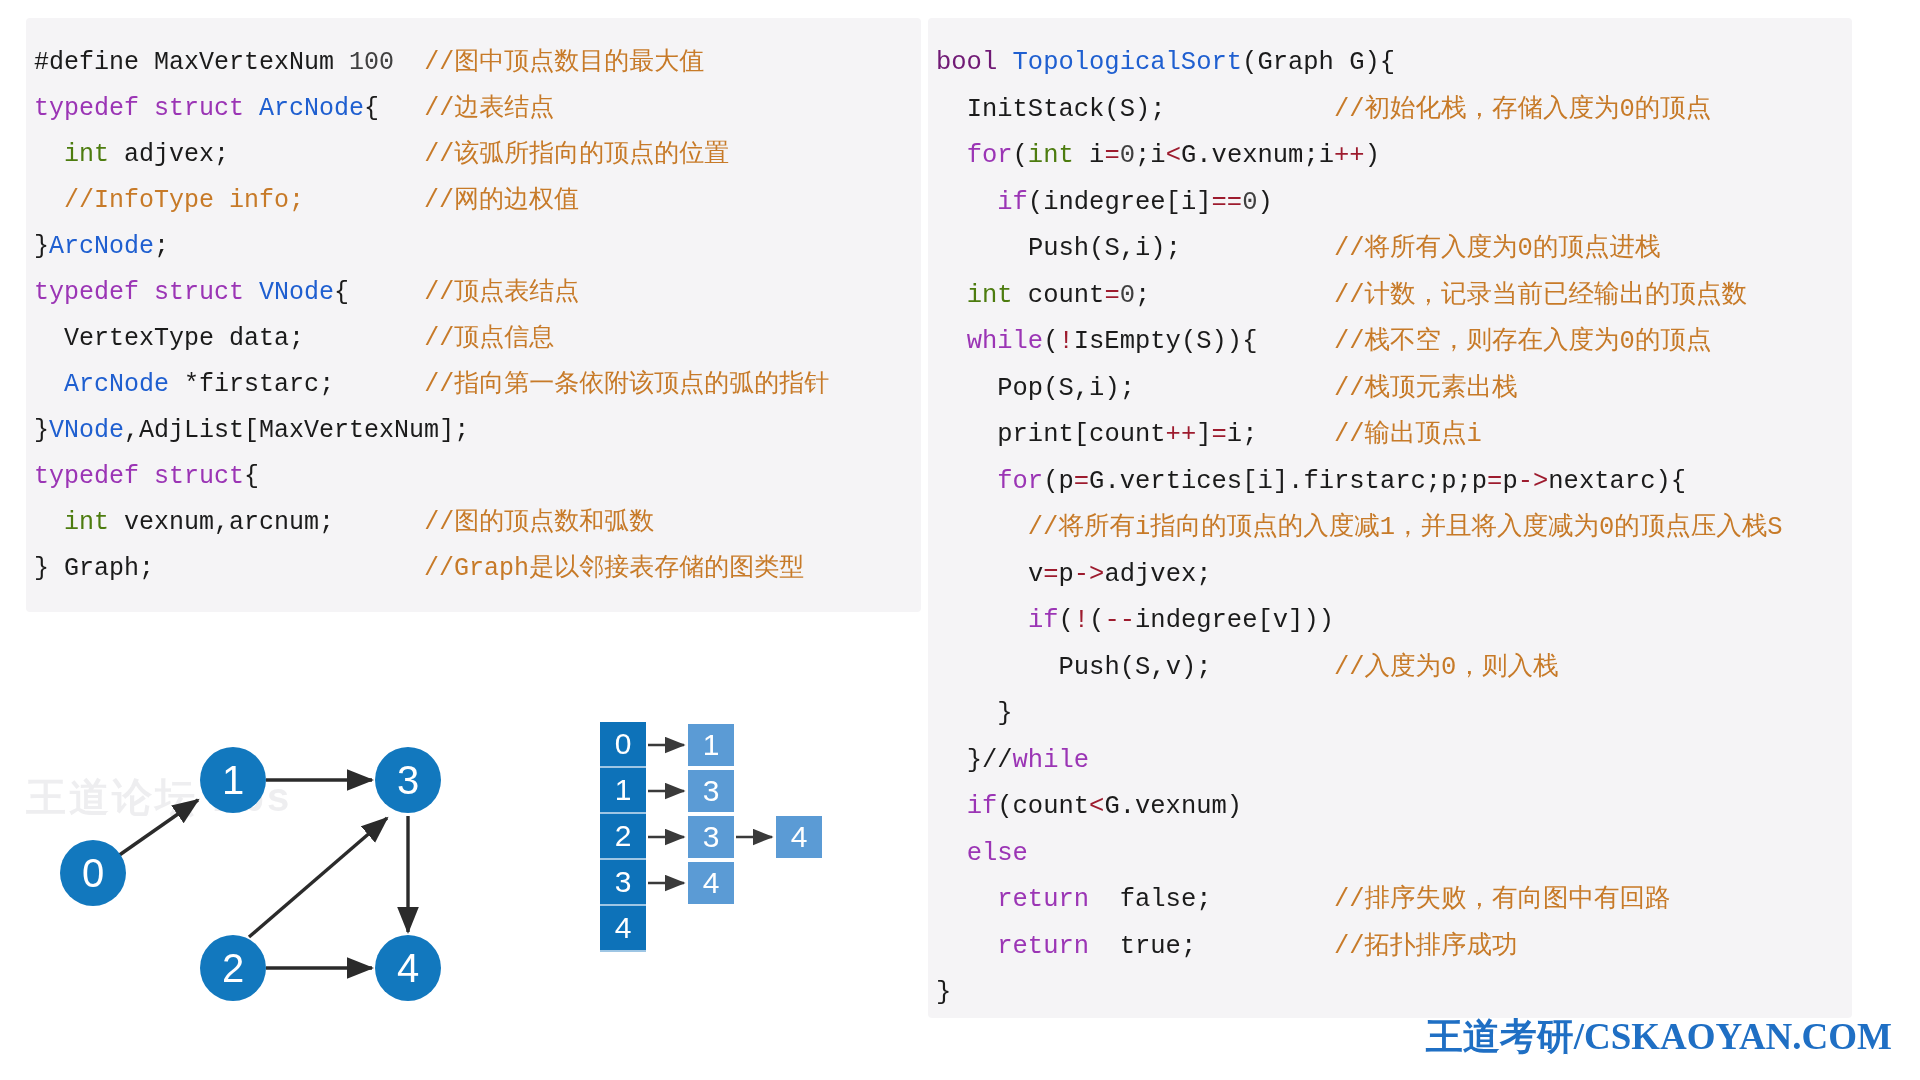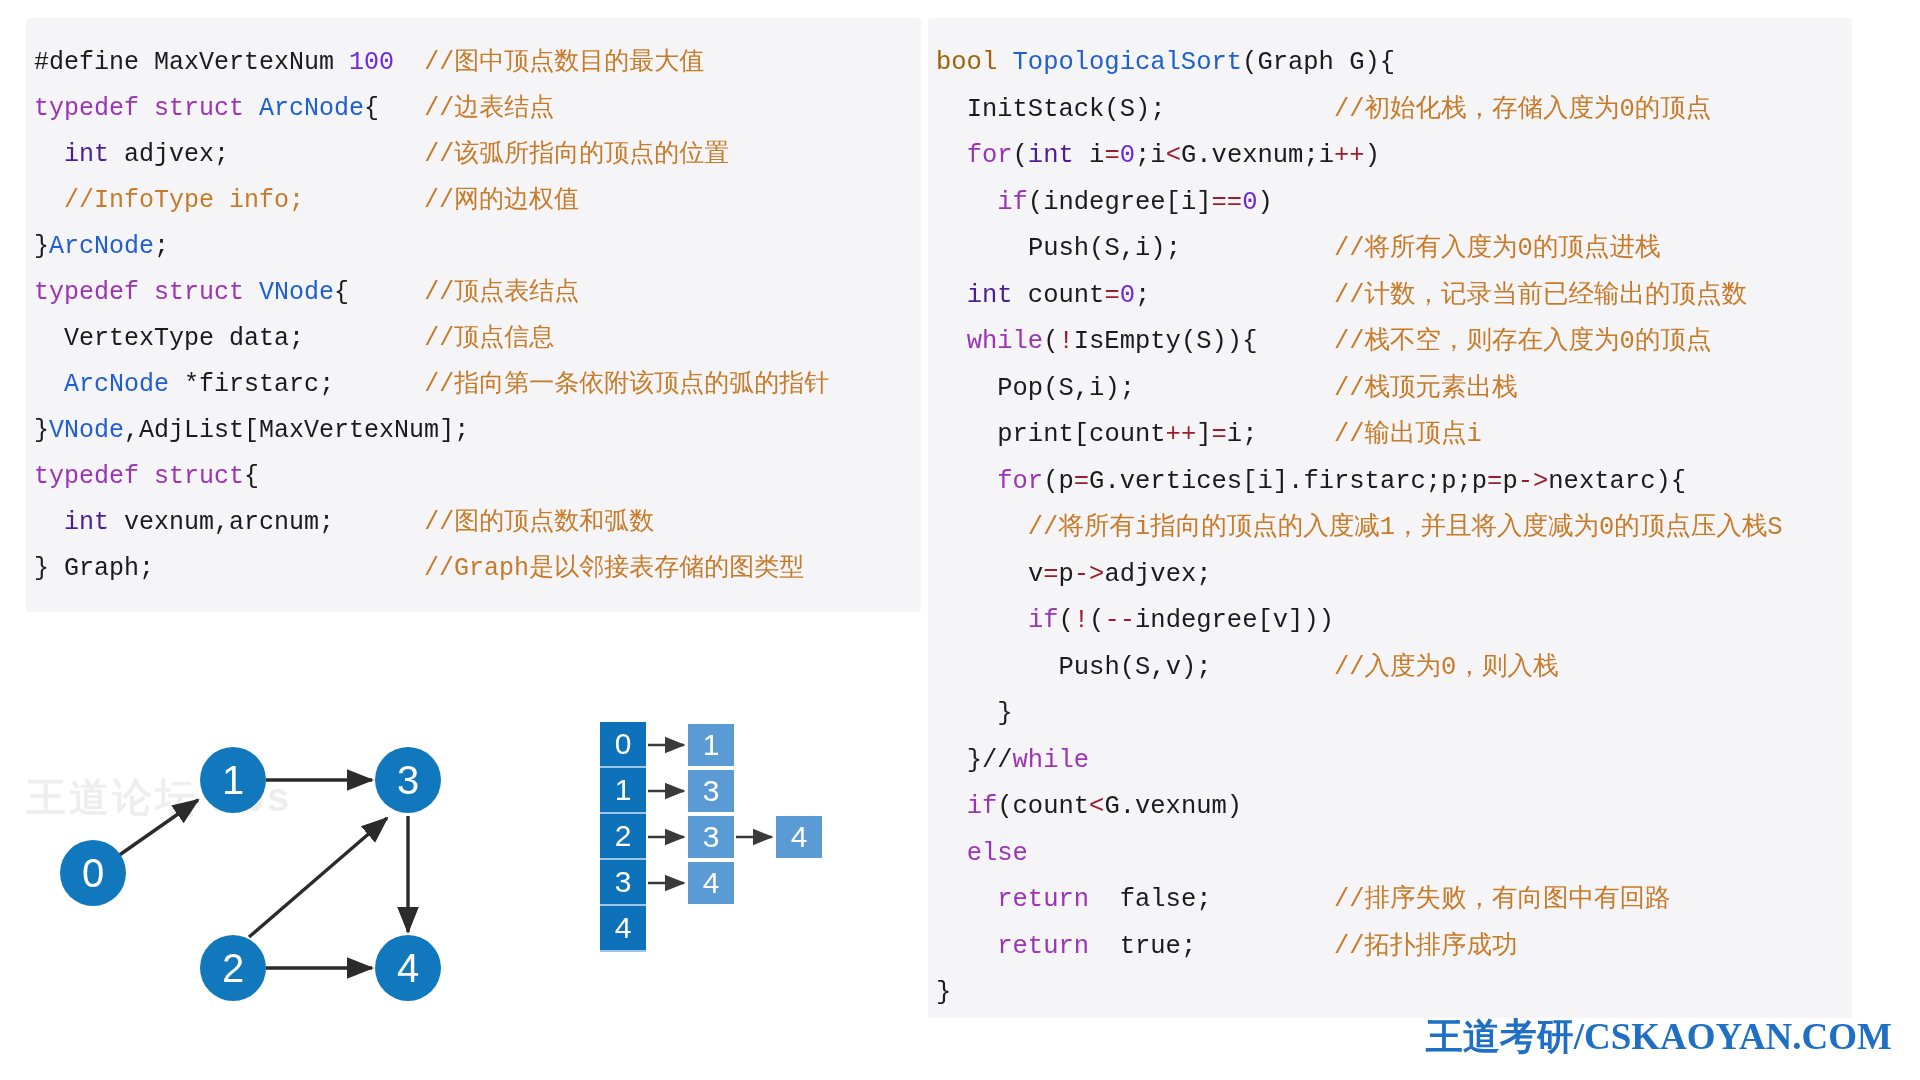--- a/index.html
+++ b/index.html
@@ -26,24 +26,24 @@
     font-size:25px;
     line-height:46px;
     height:46px;
     color:#1b1b1b;
     letter-spacing:0px;
   }
   #right-panel .code-line{font-size:25.5px;line-height:46.5px;height:46.5px;}
 
   
   .kw{color:#9b35b5;margin-top:25px;}        
-  .kw2{color:#a16207;}       
+  .kw2{color:#701a75;}       
   .type{color:#1f5fd0;}      
-  .int{color:#4c1d95;}       
-  .num{color:#6d28d9;}       
+  .int{color:#4d7c0f;}       
+  .num{color:#404040;}       
   .op{color:#9d1b2e;}        
   .cmt{color:#c77a28;}
   .pl{color:#1b1b1b;}        
 
   
   .wm-left{
     position:absolute;left:30px;top:48px;
     font-family:"Liberation Sans",sans-serif;
     font-size:54px;font-weight:700;
     color:rgba(150,150,160,0.22);

